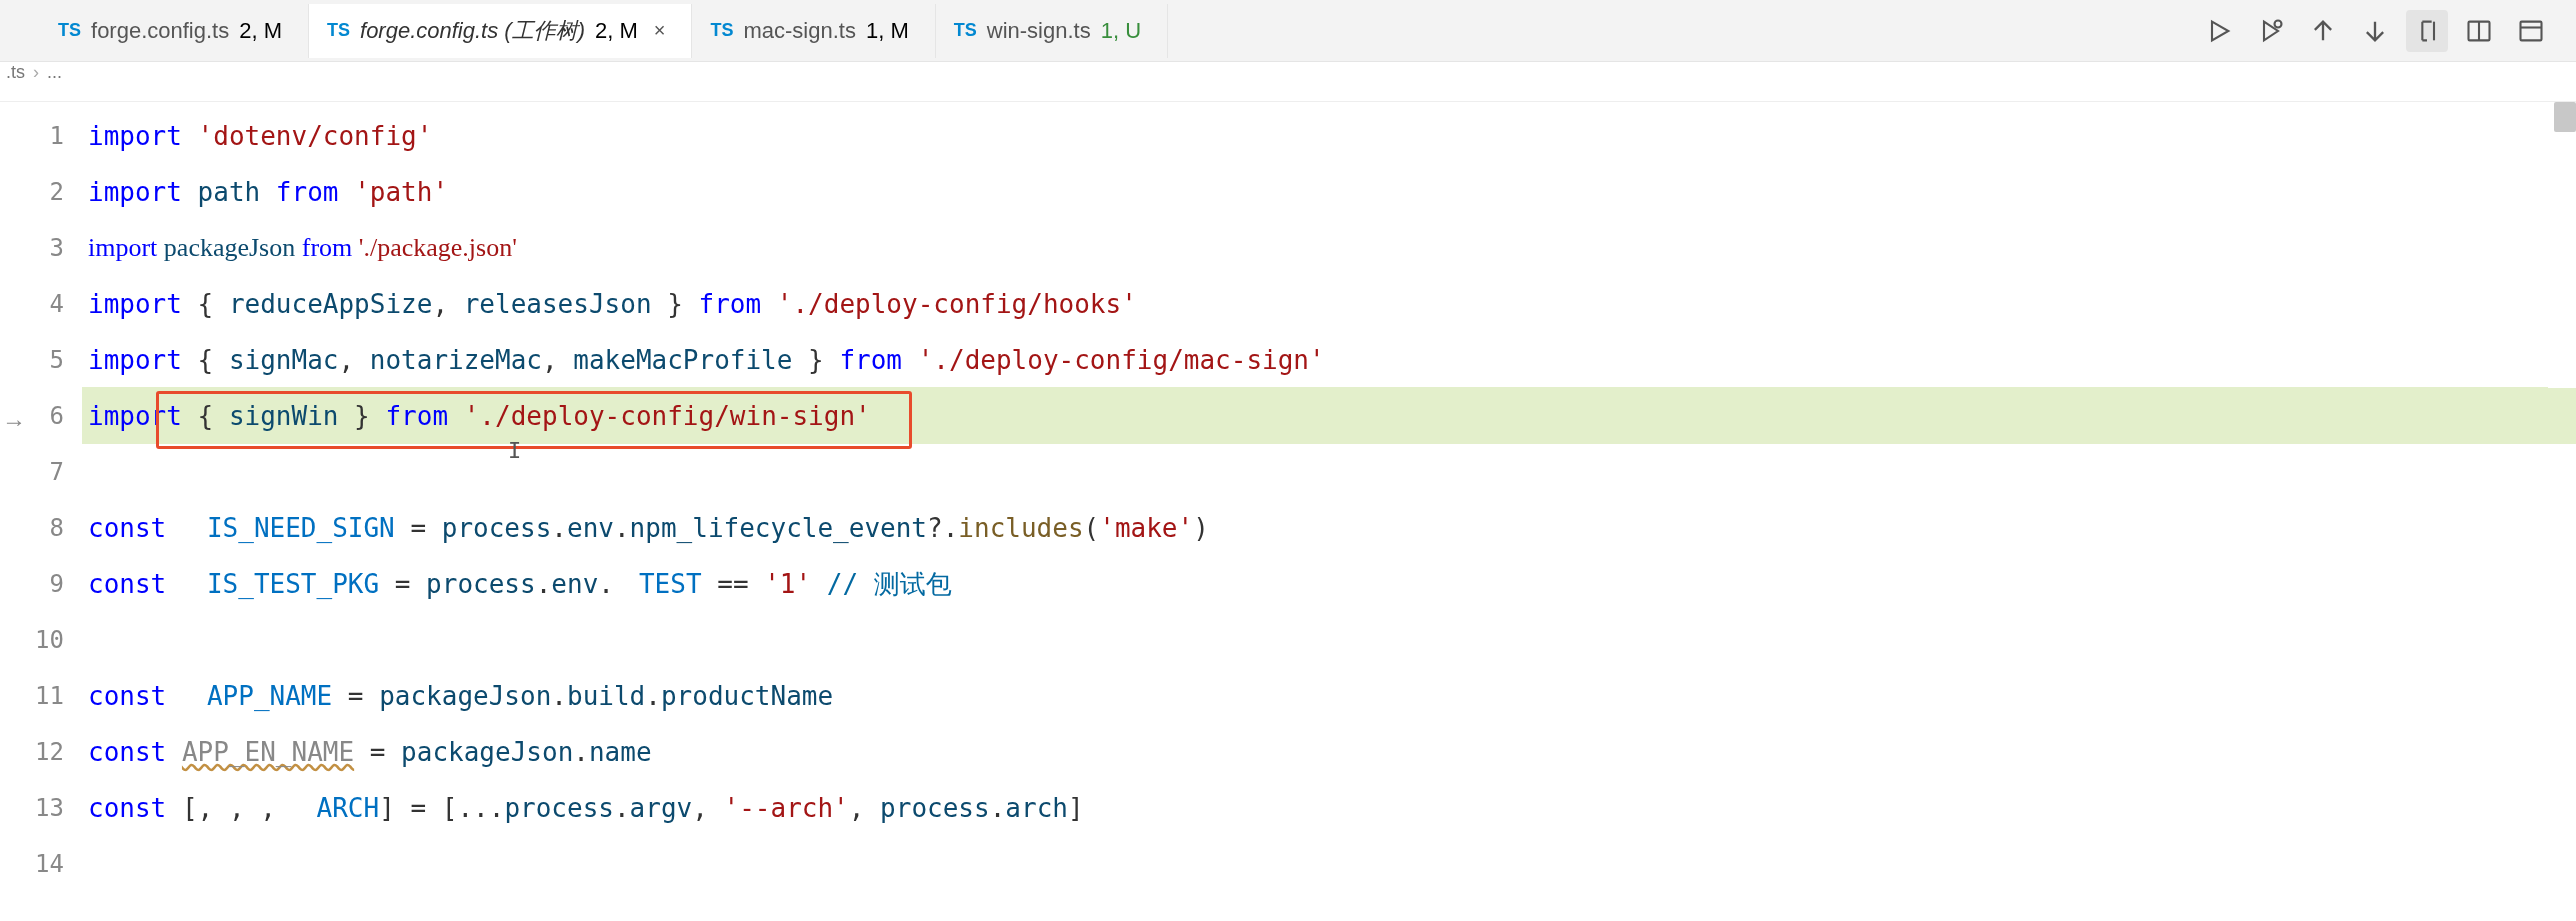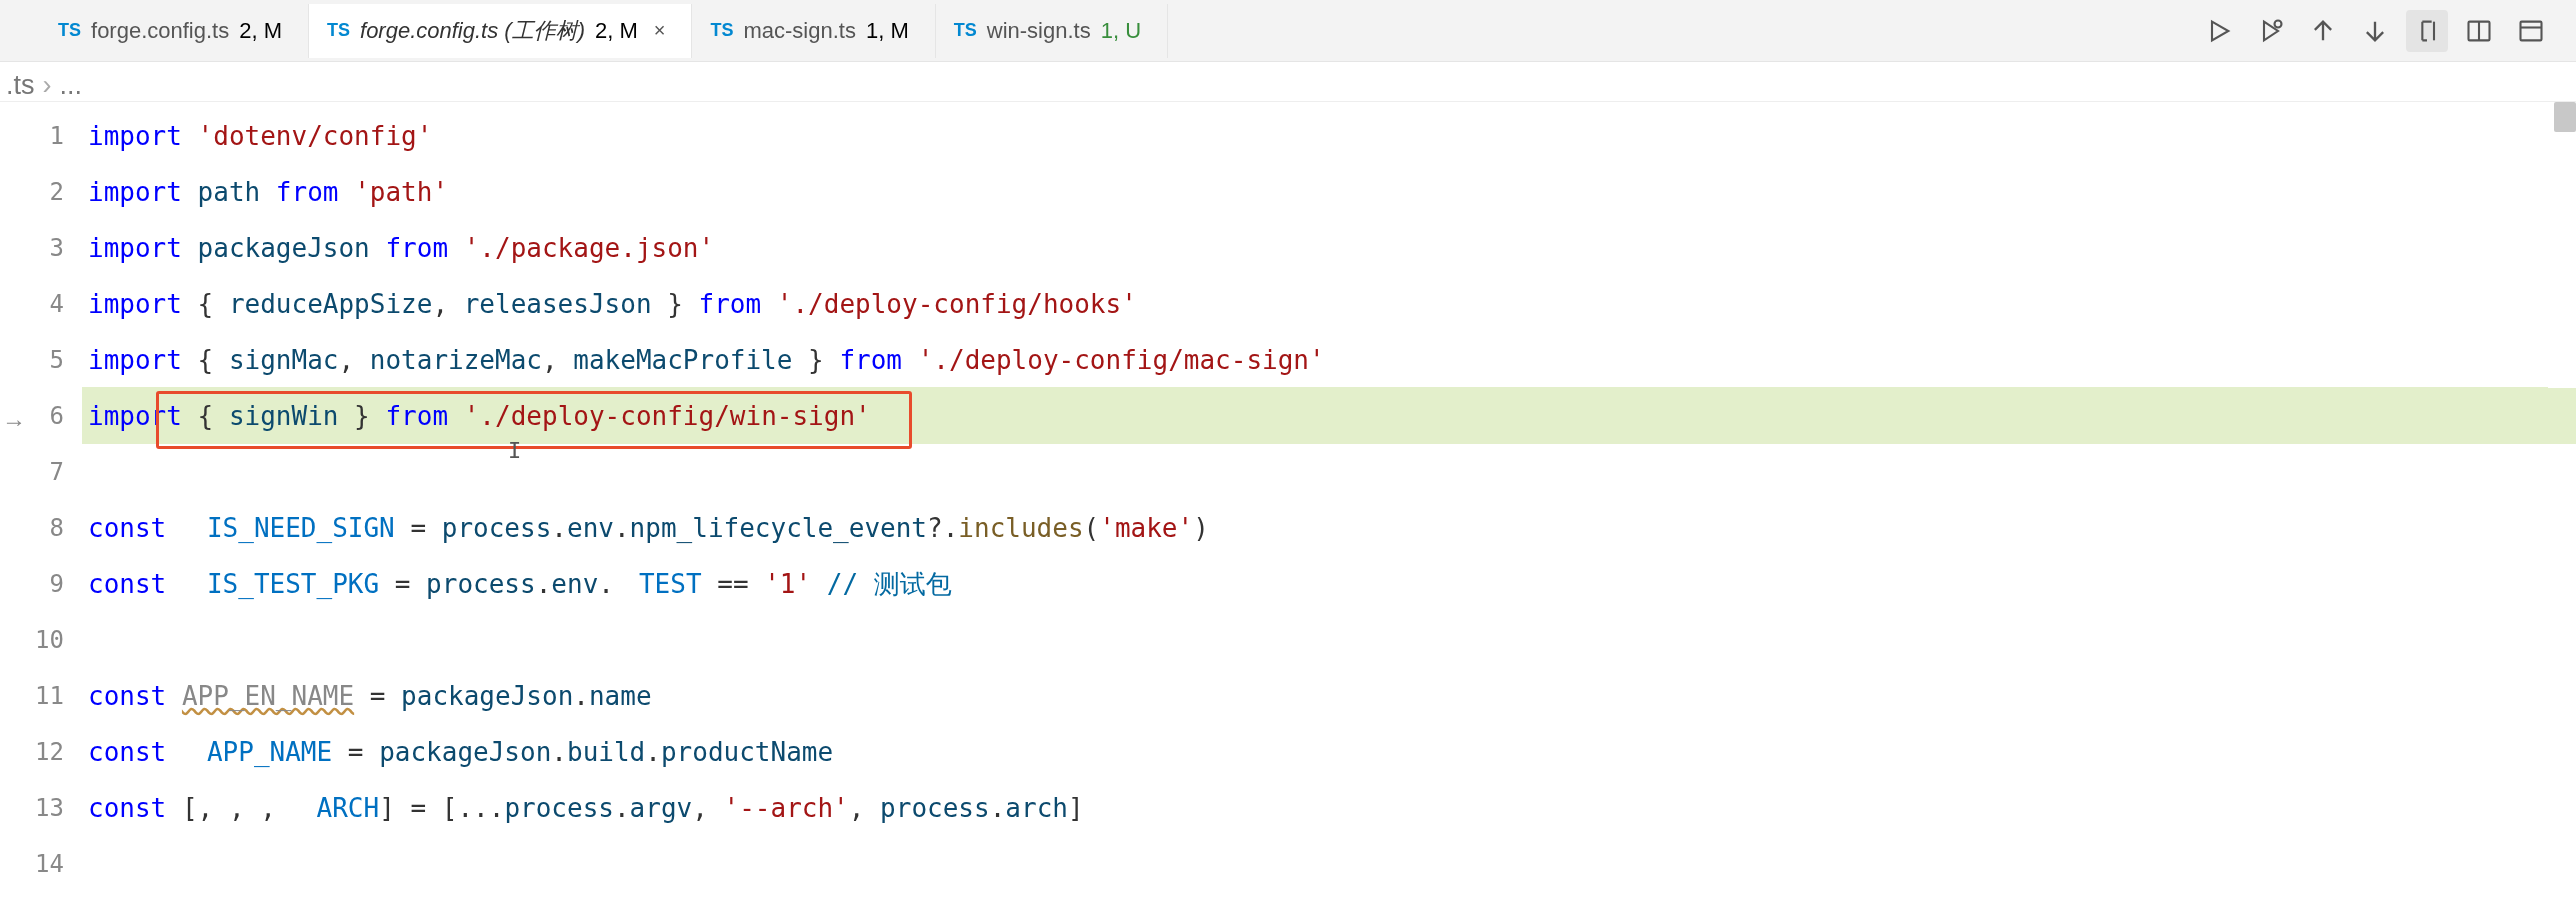--- a/index.html
+++ b/index.html
@@ -68,25 +68,25 @@
     color: #555;
     cursor: pointer;
     border-radius: 4px;
   }
   .tab-action-btn.active-bg { background: #e4e4e4; }
   .tab-action-btn svg { width: 28px; height: 28px; }
 
   
   .breadcrumb {
     display: flex;
-    align-items: flex-end;
+    align-items: flex-start;
     gap: 8px;
     height: 40px;
     padding-left: 6px;
-    font-size: 27px;
+    font-size: 18px;
     color: #777;
     border-bottom: 1px solid #eee;
   }
   .breadcrumb .chevron { color: #aaa; }
 
   
   .editor-body {
     display: flex;
     height: calc(100% - 102px);
     position: relative;
@@ -284,28 +284,28 @@
       <div class="line-number">11</div>
       <div class="line-number">12</div>
       <div class="line-number">13</div>
       <div class="line-number">14</div>
     </div>
   <div class="editor-content" id="code-slot">
     <div class="red-box"></div>
     <div class="cursor-caret">I</div>
   <div class="code-line" style="z-index: 1;"><span class="kw">import</span><span class="plain"> </span><span class="str">'dotenv/config'</span></div>
       <div class="code-line" style="z-index: 1;"><span class="kw">import</span><span class="plain"> </span><span class="ident">path</span><span class="plain"> </span><span class="kw">from</span><span class="plain"> </span><span class="str">'path'</span></div>
-      <div class="code-line" style="z-index: 1;"><span class="kw">import</span><span class="plain"> </span><span class="ident">packageJson</span><span class="plain"> </span><span class="kw">from</span><span class="plain"> </span><span class="str">'./package.json'</span></div>
+      <div class="code-line" style="z-index: 1; font-family: Liberation Serif, serif;"><span class="kw">import</span><span class="plain"> </span><span class="ident">packageJson</span><span class="plain"> </span><span class="kw">from</span><span class="plain"> </span><span class="str">'./package.json'</span></div>
       <div class="code-line" style="z-index: 1;"><span class="kw">import</span><span class="plain"> { </span><span class="ident">reduceAppSize</span><span class="plain">, </span><span class="ident">releasesJson</span><span class="plain"> } </span><span class="kw">from</span><span class="plain"> </span><span class="str">'./deploy-config/hooks'</span></div>
       <div class="code-line" style="z-index: 1;"><span class="kw">import</span><span class="plain"> { </span><span class="ident">signMac</span><span class="plain">, </span><span class="ident">notarizeMac</span><span class="plain">, </span><span class="ident">makeMacProfile</span><span class="plain"> } </span><span class="kw">from</span><span class="plain"> </span><span class="str">'./deploy-config/mac-sign'</span></div>
       <div class="code-line highlight-green" style="z-index: 1;"><span class="kw">import</span><span class="plain"> { </span><span class="ident">signWin</span><span class="plain"> } </span><span class="kw">from</span><span class="plain"> </span><span class="str">'./deploy-config/win-sign'</span></div>
       <div class="code-line" style="z-index: 1;"></div>
       <div class="code-line" style="z-index: 1;"><span class="kw">const</span><span class="plain"> </span><span class="const">IS_NEED_SIGN</span><span class="plain"> = </span><span class="ident">process</span><span class="plain">.</span><span class="ident">env</span><span class="plain">.</span><span class="ident">npm_lifecycle_event</span><span class="plain">?.</span><span class="fn">includes</span><span class="plain">(</span><span class="str">'make'</span><span class="plain">)</span></div>
       <div class="code-line" style="z-index: 1;"><span class="kw">const</span><span class="plain"> </span><span class="const">IS_TEST_PKG</span><span class="plain"> = </span><span class="ident">process</span><span class="plain">.</span><span class="ident">env</span><span class="plain">.</span><span class="const">TEST</span><span class="plain"> == </span><span class="str">'1'</span><span class="plain"> </span><span class="comment">// 测试包</span></div>
       <div class="code-line" style="z-index: 1;"></div>
+      <div class="code-line" style="z-index: 1;"><span class="kw">const</span><span class="plain"> </span><span class="const">APP_NAME</span><span class="plain"> = </span><span class="ident">packageJson</span><span class="plain">.</span><span class="ident">build</span><span class="plain">.</span><span class="ident">productName</span></div>
       <div class="code-line" style="z-index: 1;"><span class="kw">const</span><span class="plain"> </span><span class="squiggly">APP_EN_NAME</span><span class="plain"> = </span><span class="ident">packageJson</span><span class="plain">.</span><span class="ident">name</span></div>
-      <div class="code-line" style="z-index: 1;"><span class="kw">const</span><span class="plain"> </span><span class="const">APP_NAME</span><span class="plain"> = </span><span class="ident">packageJson</span><span class="plain">.</span><span class="ident">build</span><span class="plain">.</span><span class="ident">productName</span></div>
       <div class="code-line" style="z-index: 1;"><span class="kw">const</span><span class="plain"> [, , , </span><span class="const">ARCH</span><span class="plain">] = [...</span><span class="ident">process</span><span class="plain">.</span><span class="ident">argv</span><span class="plain">, </span><span class="str">'--arch'</span><span class="plain">, </span><span class="ident">process</span><span class="plain">.</span><span class="ident">arch</span><span class="plain">]</span></div>
     </div>
 </div>
 
 <div class="minimap-edge"></div>
 
 
 </body></html>

